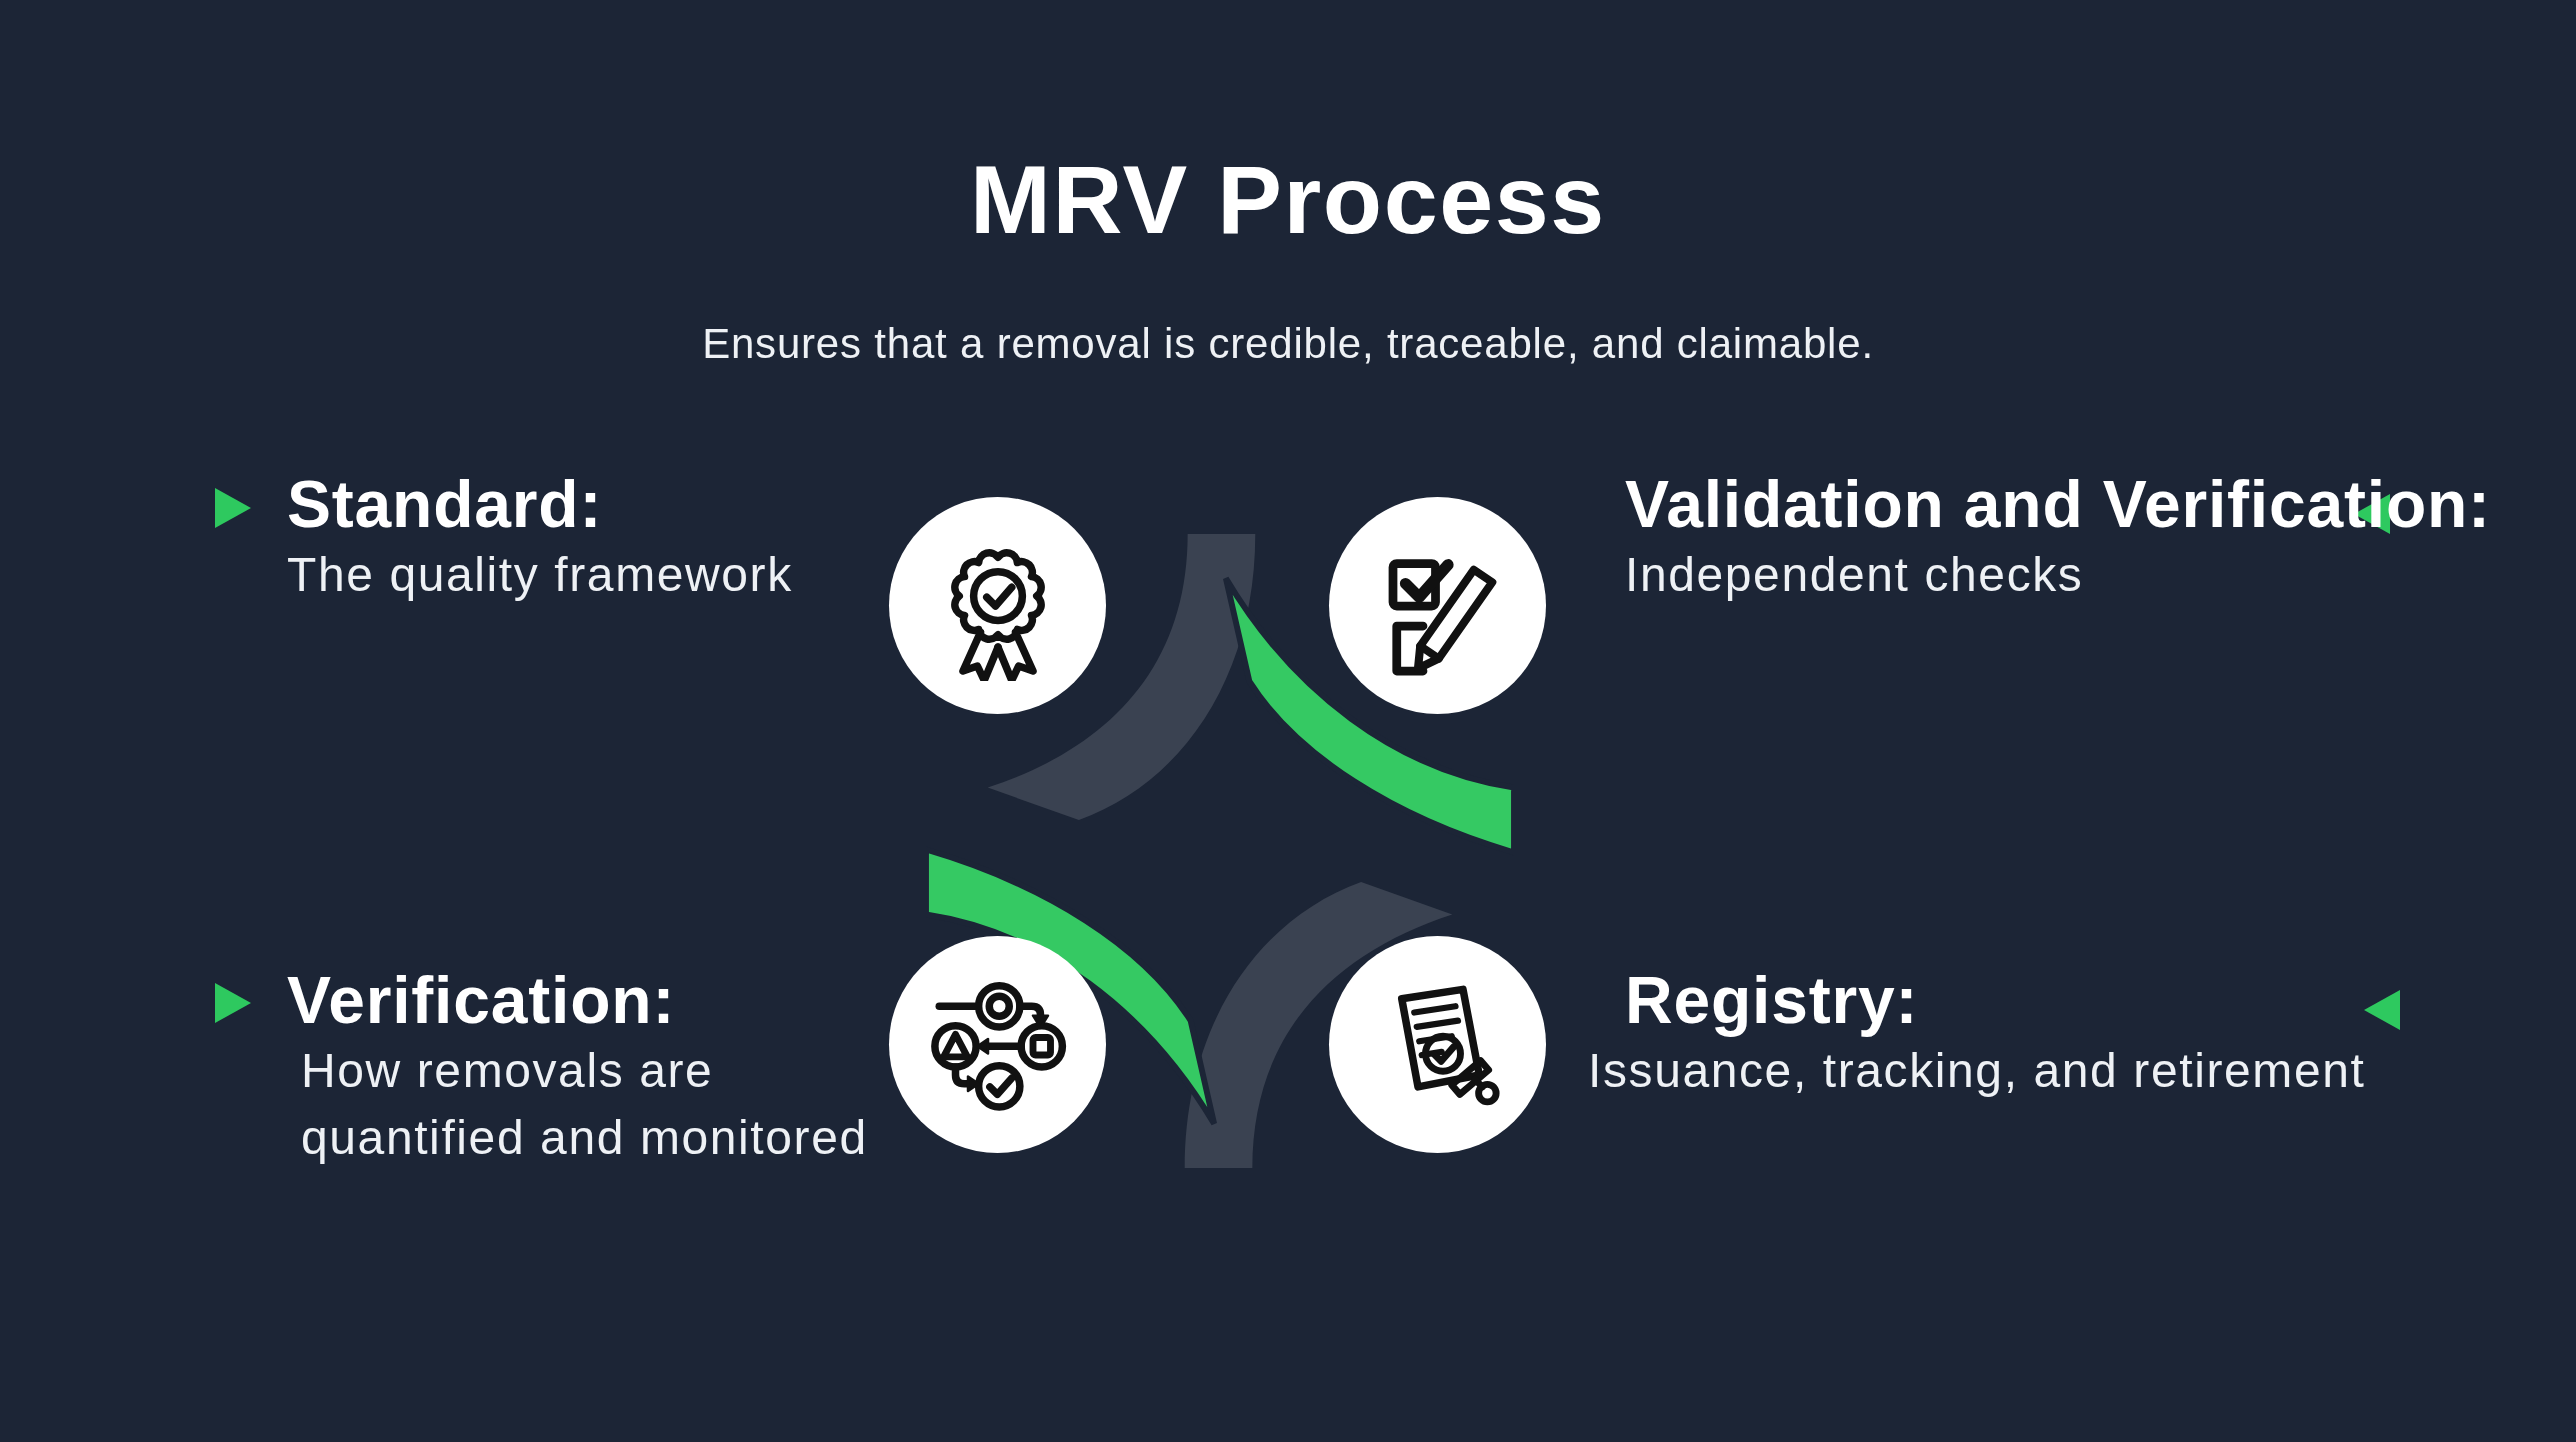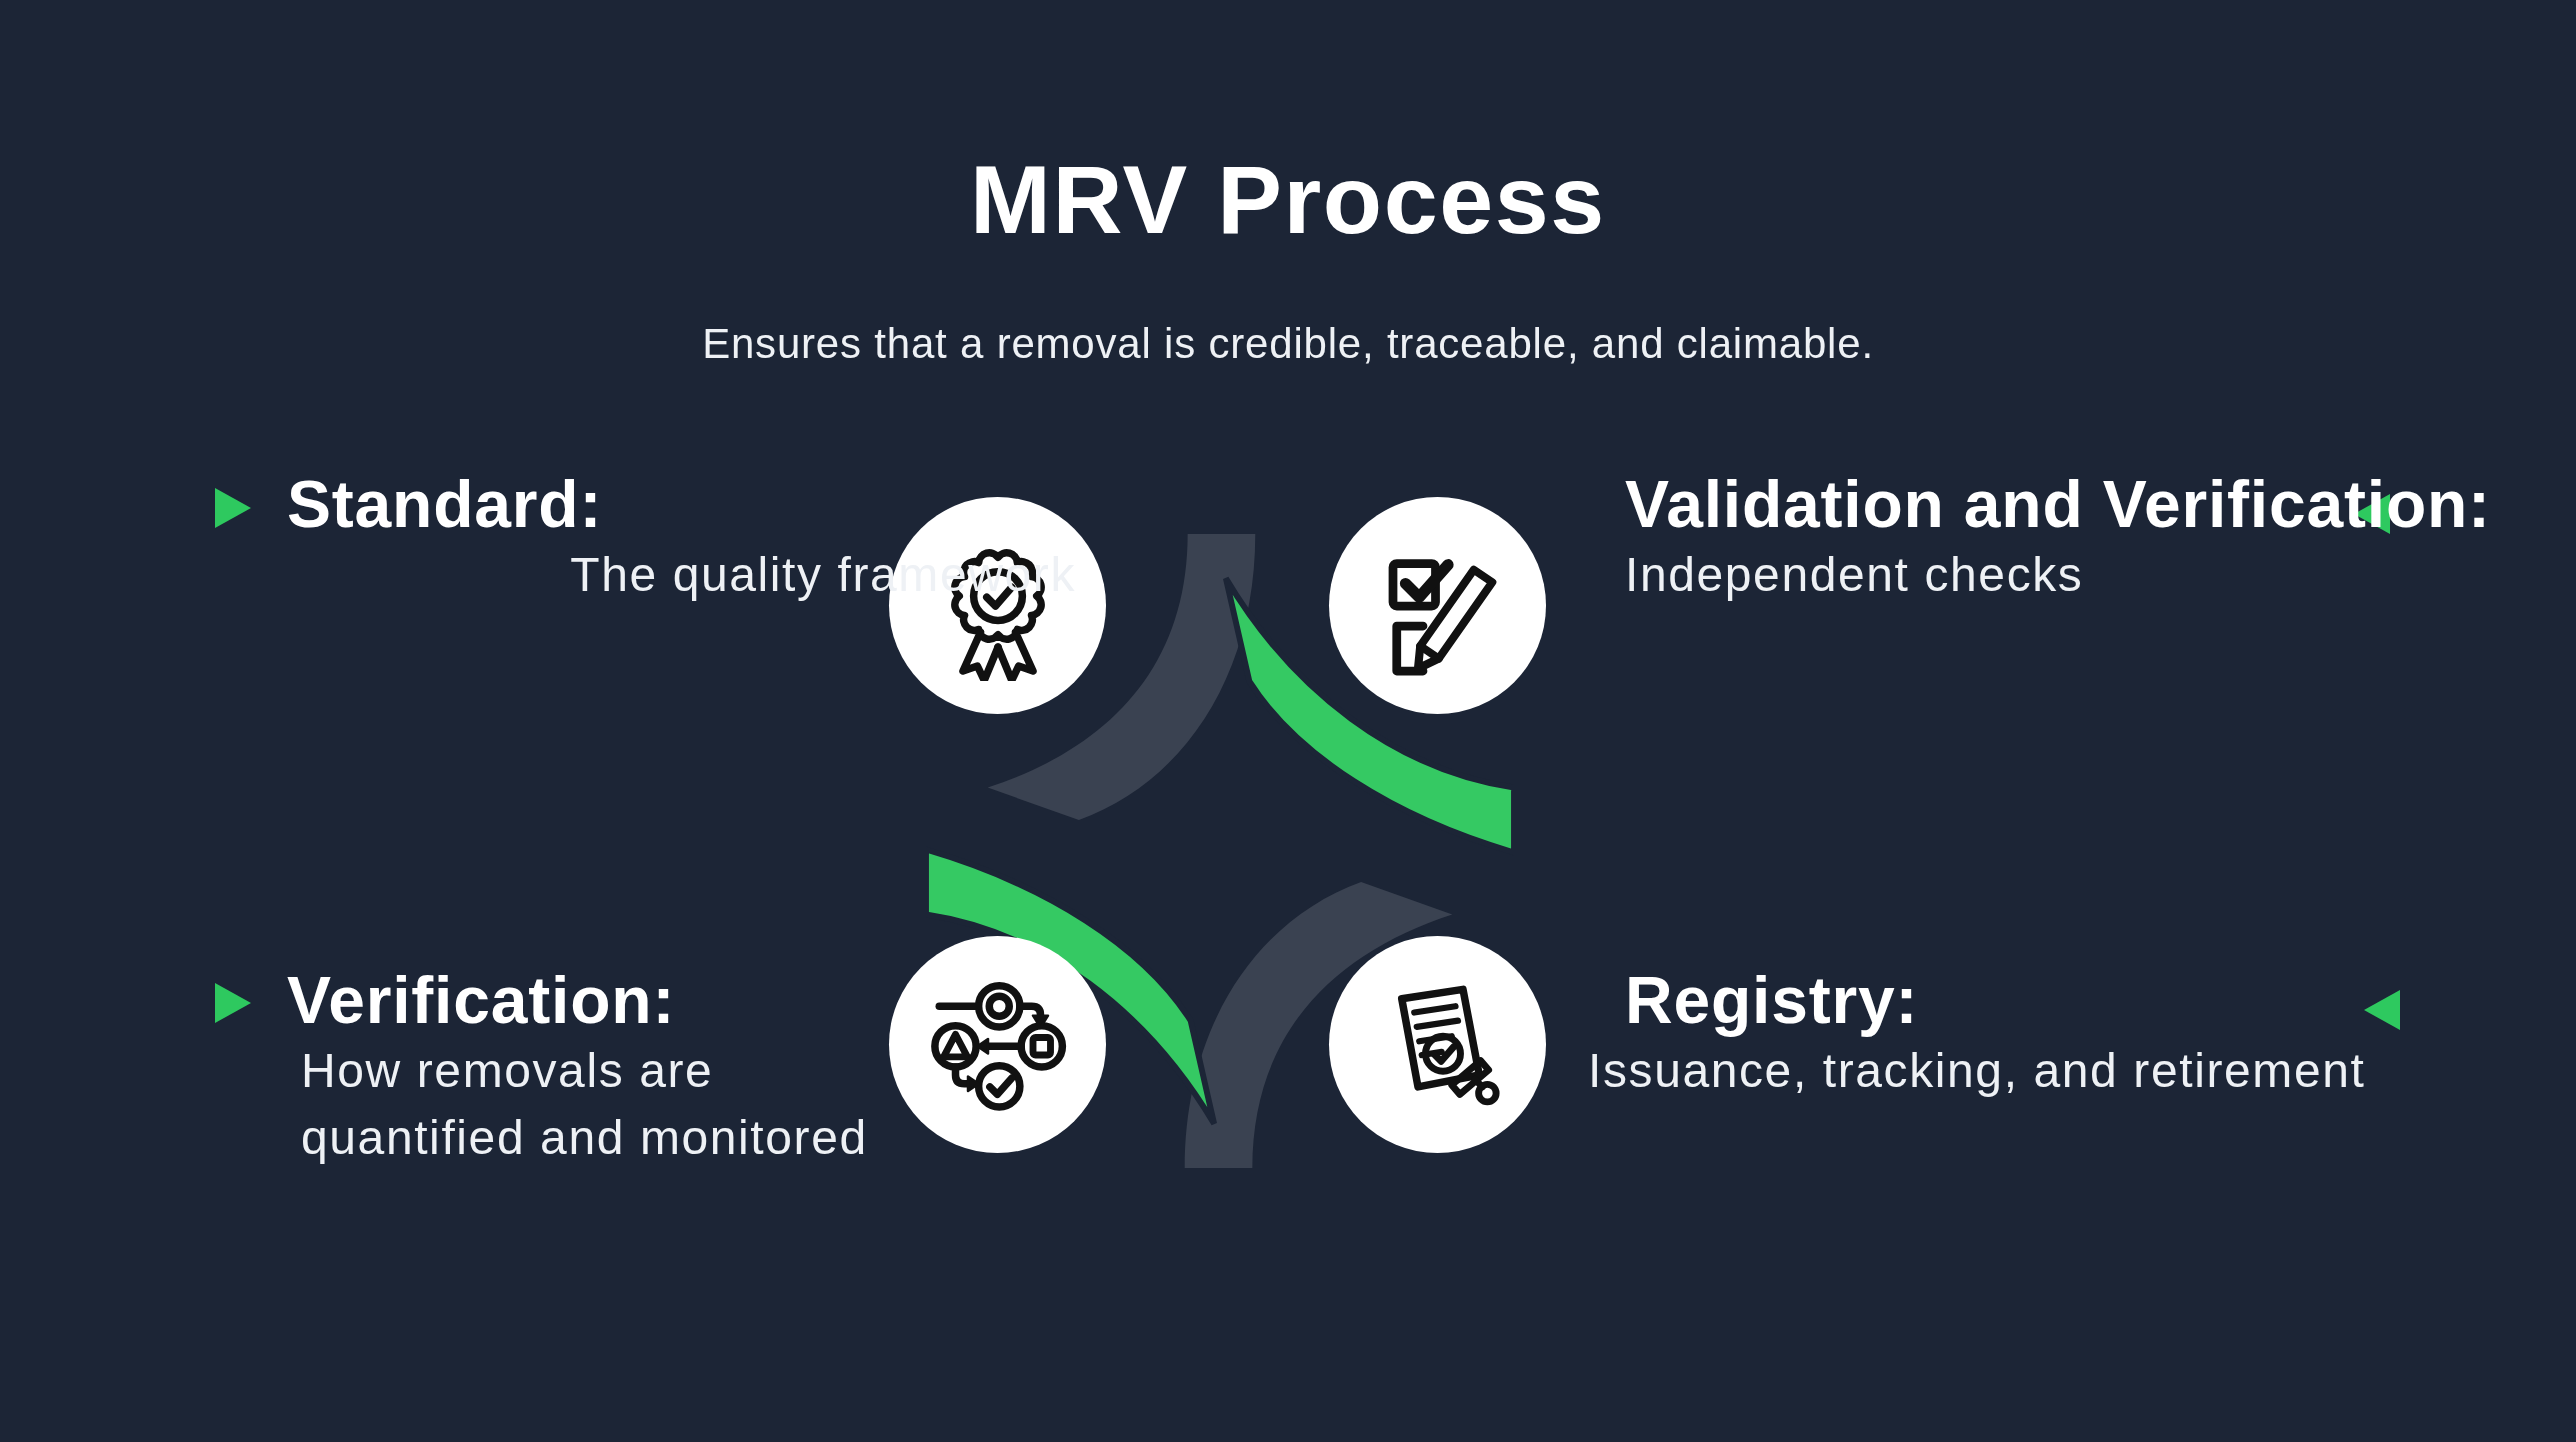--- a/index.html
+++ b/index.html
@@ -49,21 +49,21 @@
 
   .q-heading{
     position:absolute;font-size:66px;font-weight:700;color:var(--heading-text);
     letter-spacing:0.8px;line-height:1.2;white-space:nowrap;
   }
   .q-body{
     position:absolute;font-size:48px;font-weight:400;color:var(--body-text);
     letter-spacing:1.6px;line-height:1.4;
   }
   .qh-tl{left:287px;top:465px;}
-  .qb-tl{left:287px;top:541px;width:789px;text-align:right;}
+  .qb-tl{left:287px;top:541px;width:789px;}
   .qh-tr{left:1625px;top:465px;}
   .qb-tr{left:1625px;top:541px;width:886px;}
   .qh-bl{left:287px;top:961px;}
   .qb-bl{left:287px;top:1037px;width:636px;margin-left:14px;}
   .qh-br{left:1625px;top:961px;}
   .qb-br{left:1588px;top:1037px;width:926px;white-space:nowrap;}
 </style>
 </head>
 <body>
 

